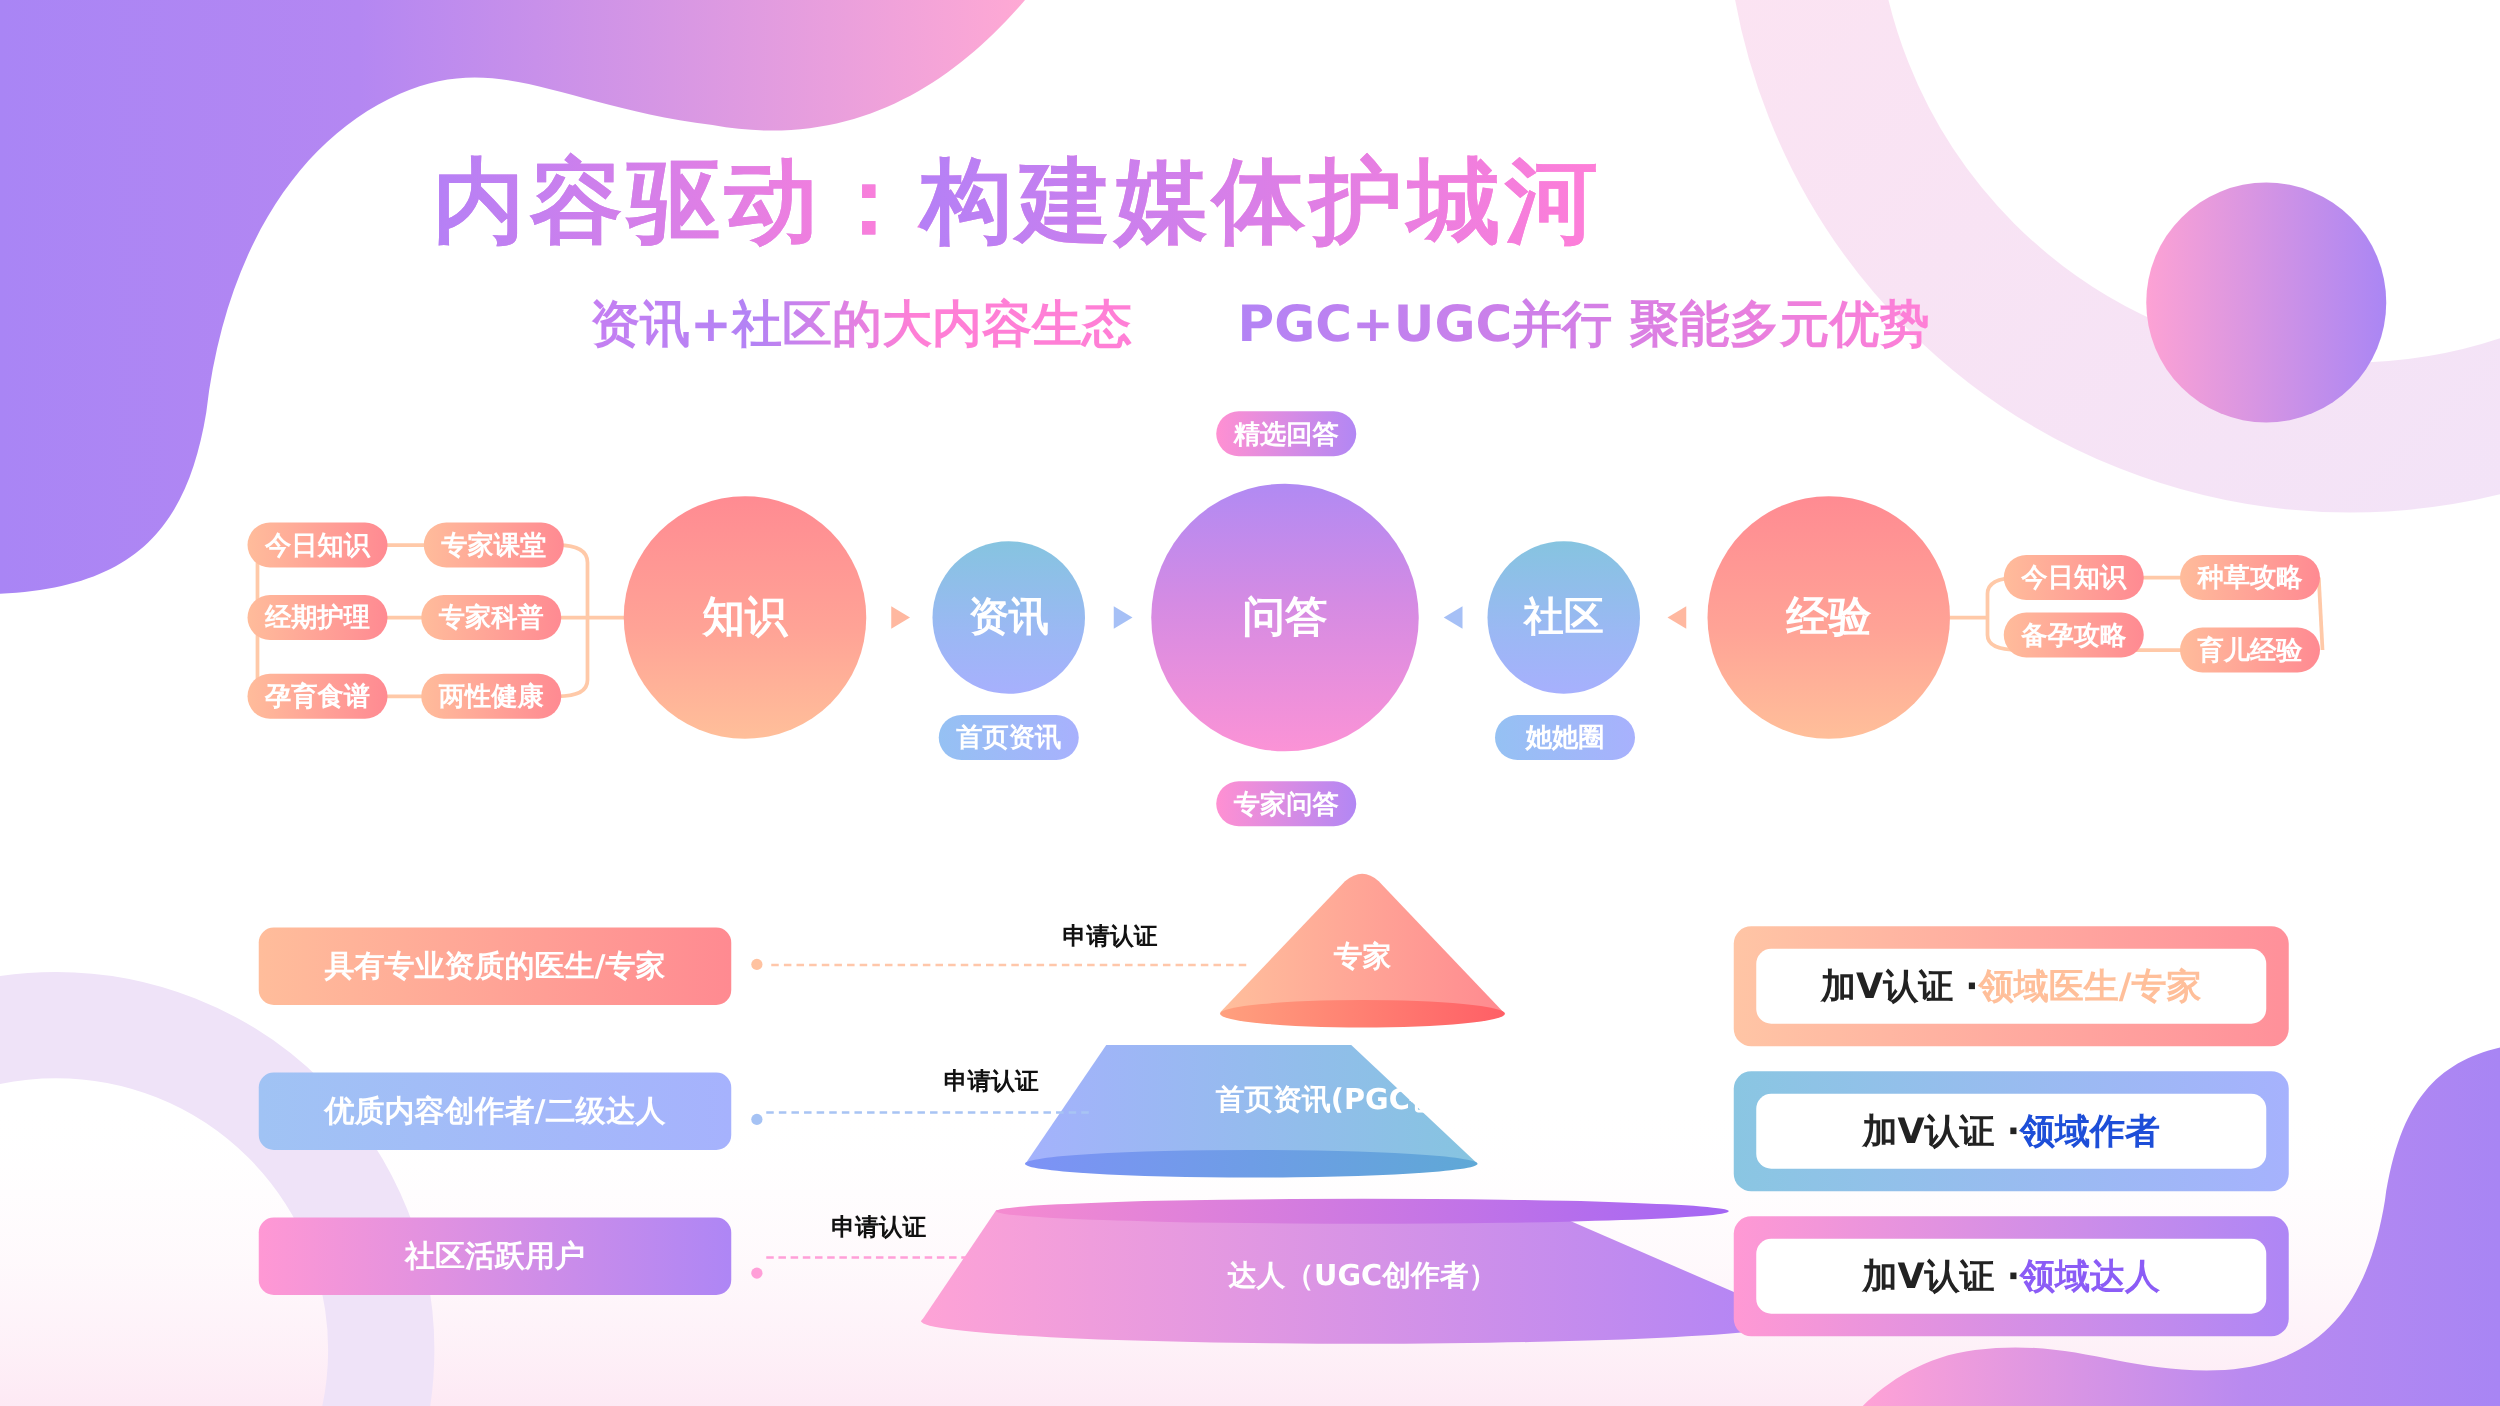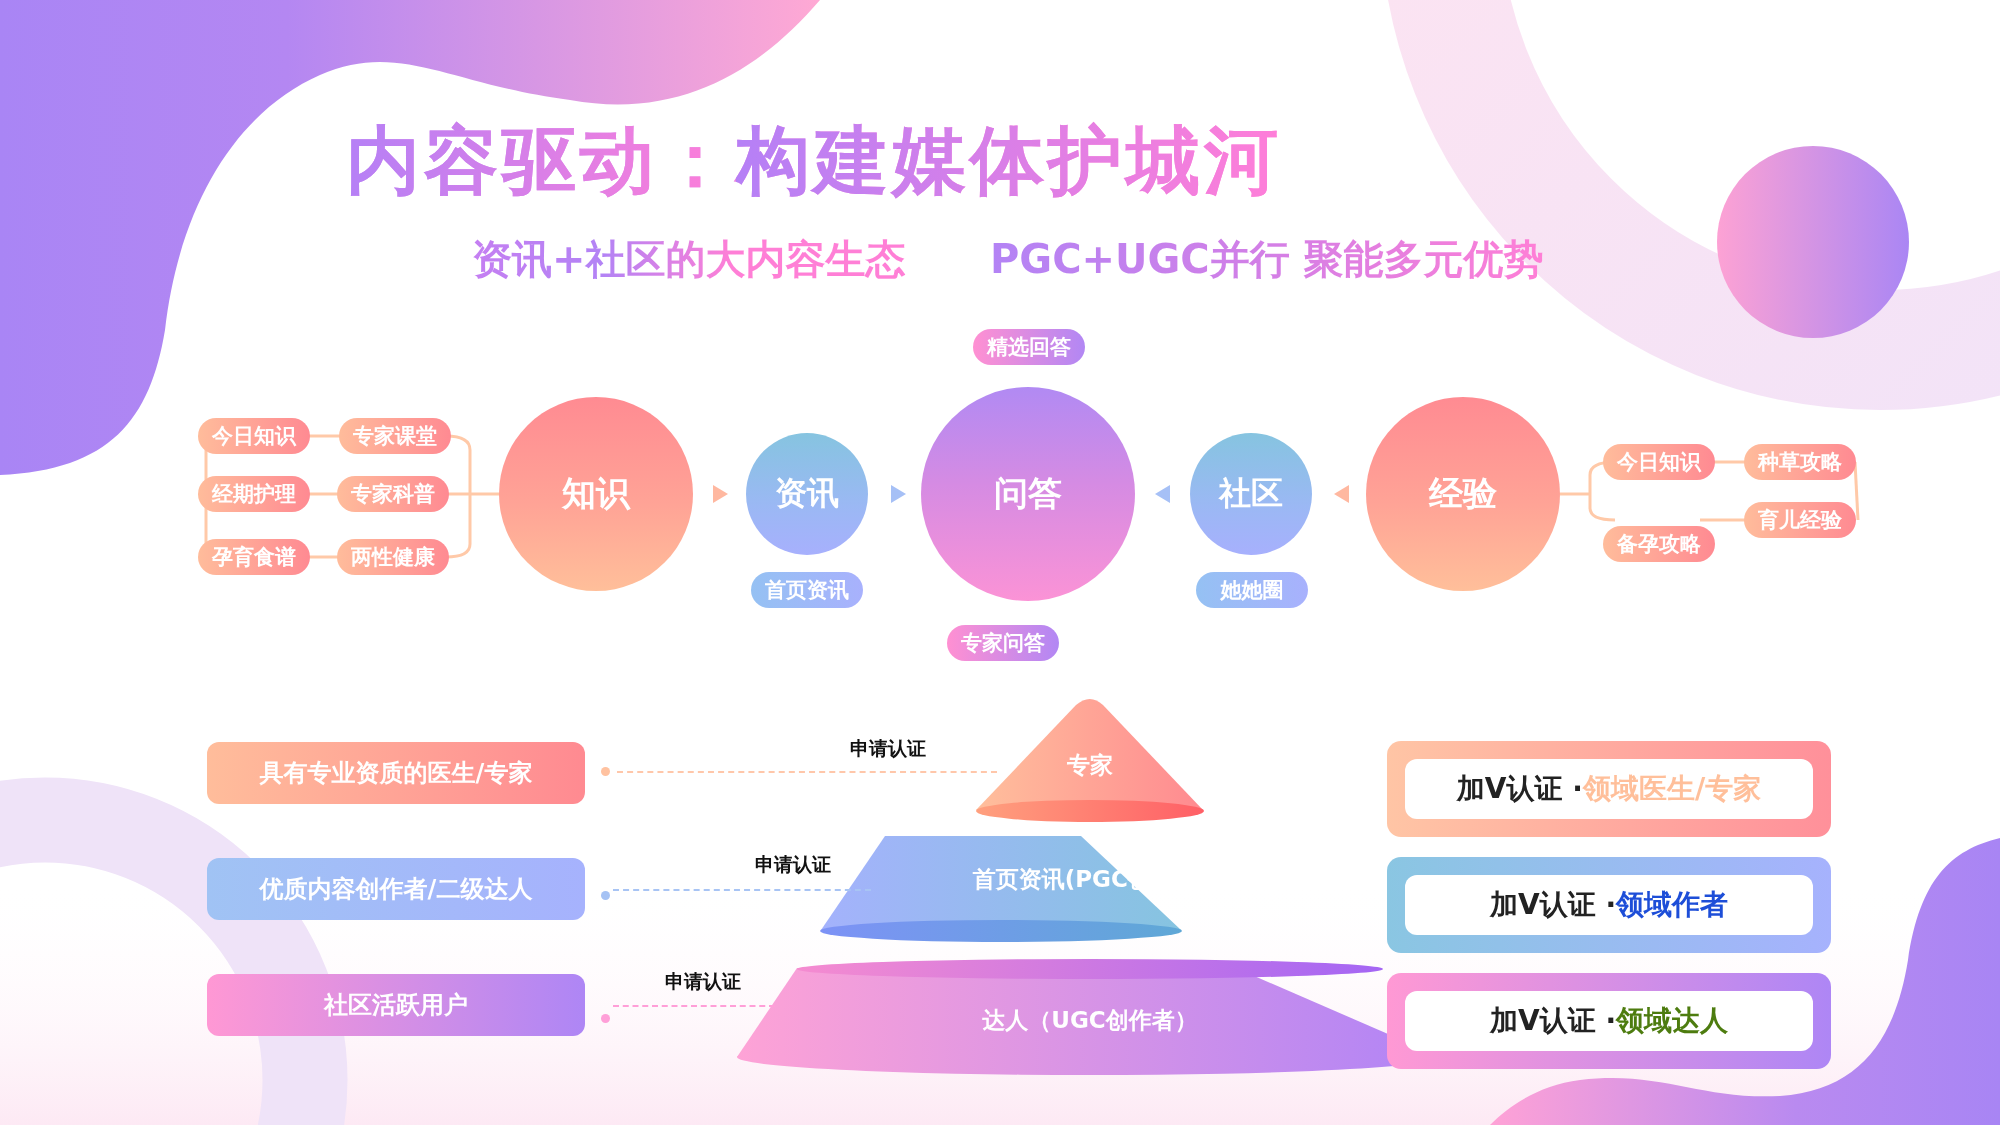--- a/index.html
+++ b/index.html
@@ -105,26 +105,26 @@
 <div class="pill pw" style="left:337px;top:539px;width:112px;">两性健康</div>
 
 <div class="circle warm" style="left:499px;top:397px;width:194px;height:194px;font-size:34px;">知识</div>
 <div class="circle cool" style="left:746px;top:433px;width:122px;height:122px;font-size:32px;">资讯</div>
 <div class="circle center" style="left:921px;top:387px;width:214px;height:214px;font-size:34px;">问答</div>
 <div class="circle cool" style="left:1190px;top:433px;width:122px;height:122px;font-size:32px;">社区</div>
 <div class="circle warm" style="left:1366px;top:397px;width:194px;height:194px;font-size:34px;">经验</div>
 
 <div class="pill pc" style="left:751px;top:572px;width:112px;">首页资讯</div>
 <div class="pill pm" style="left:973px;top:329px;width:112px;">精选回答</div>
-<div class="pill pm" style="left:947px;top:625px;width:112px;">专家问答</div>
+<div class="pill pm" style="left:973px;top:625px;width:112px;">专家问答</div>
 <div class="pill pc" style="left:1196px;top:572px;width:112px;">她她圈</div>
 
 <div class="pill pw" style="left:1603px;top:444px;width:112px;">今日知识</div>
 <div class="pill pw" style="left:1744px;top:444px;width:112px;">种草攻略</div>
-<div class="pill pw" style="left:1603px;top:526px;width:112px;">备孕攻略</div>
+<div class="pill pw" style="left:1603px;top:490px;width:112px;">备孕攻略</div>
 <div class="pill pw" style="left:1744px;top:502px;width:112px;">育儿经验</div>
 
 <svg class="bg" viewBox="0 0 2000 1125">
   <defs>
     <linearGradient id="t1" x1="0" x2="1">
         <stop offset="0" stop-color="#ffbf9c"></stop>
         <stop offset="1" stop-color="#ff8a90"></stop>
       </linearGradient>
     <linearGradient id="t1b" x1="0" x2="1">
         <stop offset="0" stop-color="#ffa07e"></stop>
@@ -187,15 +187,15 @@
 </div>
 <div class="rbox" style="top:857px;background:linear-gradient(90deg,#8ac6e2,#a6b2fd);">
   <div class="inner">
       <span>加V认证 · </span>
       <span style="color:#1d4ed8">领域作者</span>
     </div>
 </div>
 <div class="rbox" style="top:973px;background:linear-gradient(90deg,#ff99d4,#ae86f5);">
   <div class="inner">
       <span>加V认证 · </span>
-      <span style="color:#4d7c0f">领域达人</span>
+      <span style="color:#8b5cf6">领域达人</span>
     </div>
 </div>
 
 </body></html>

